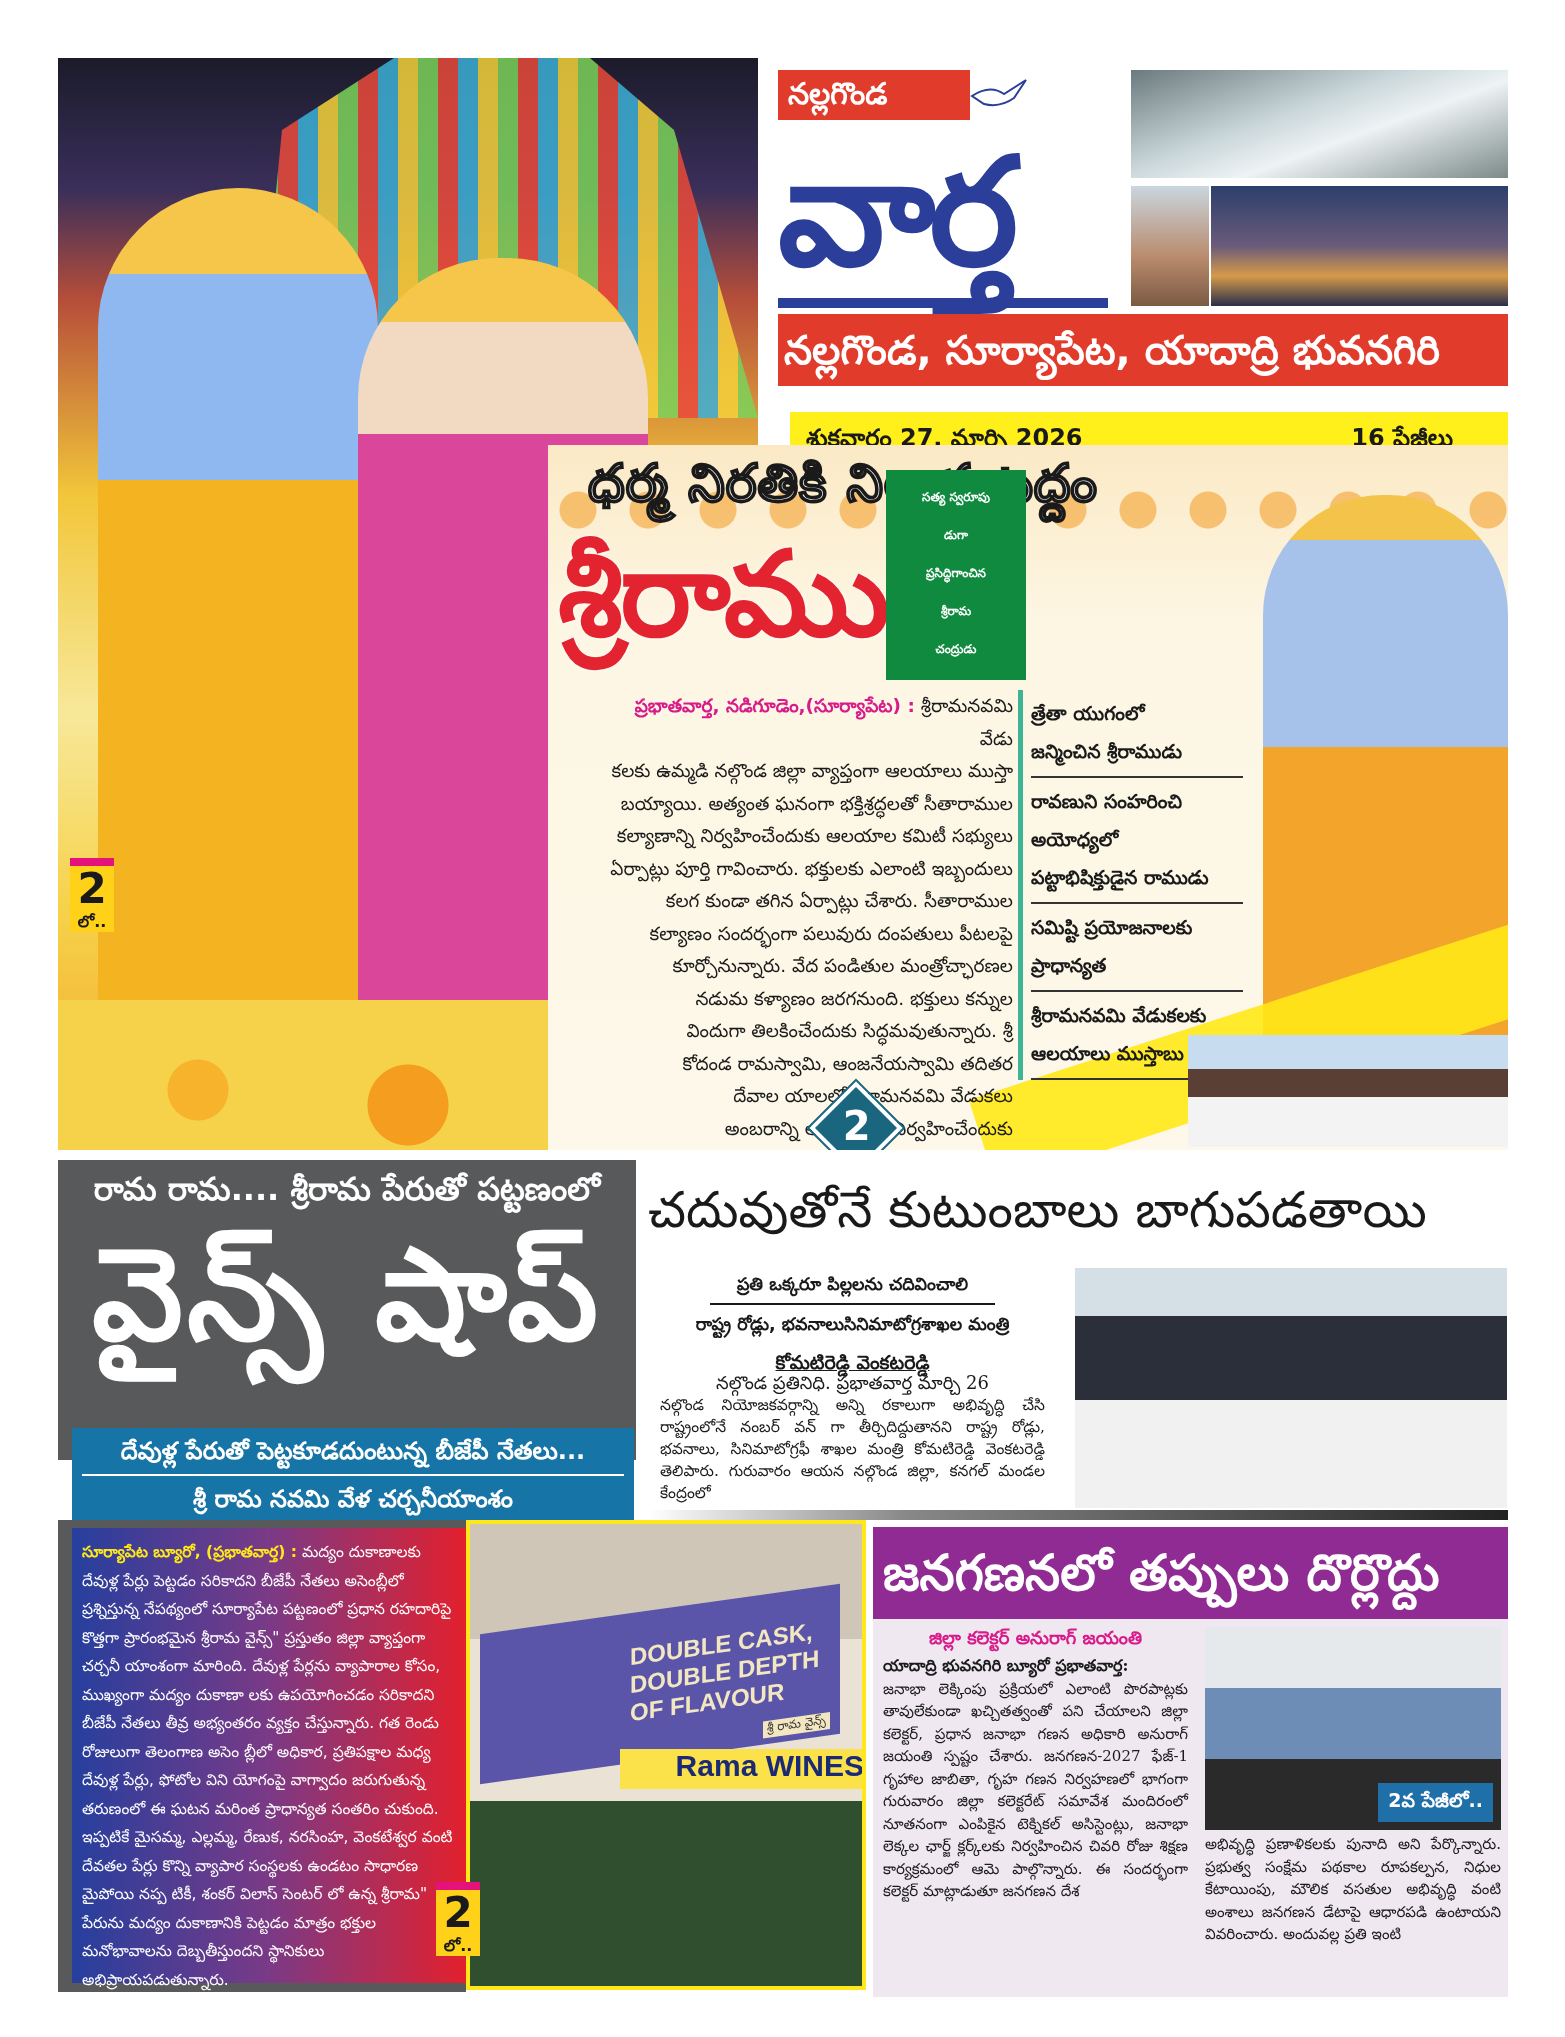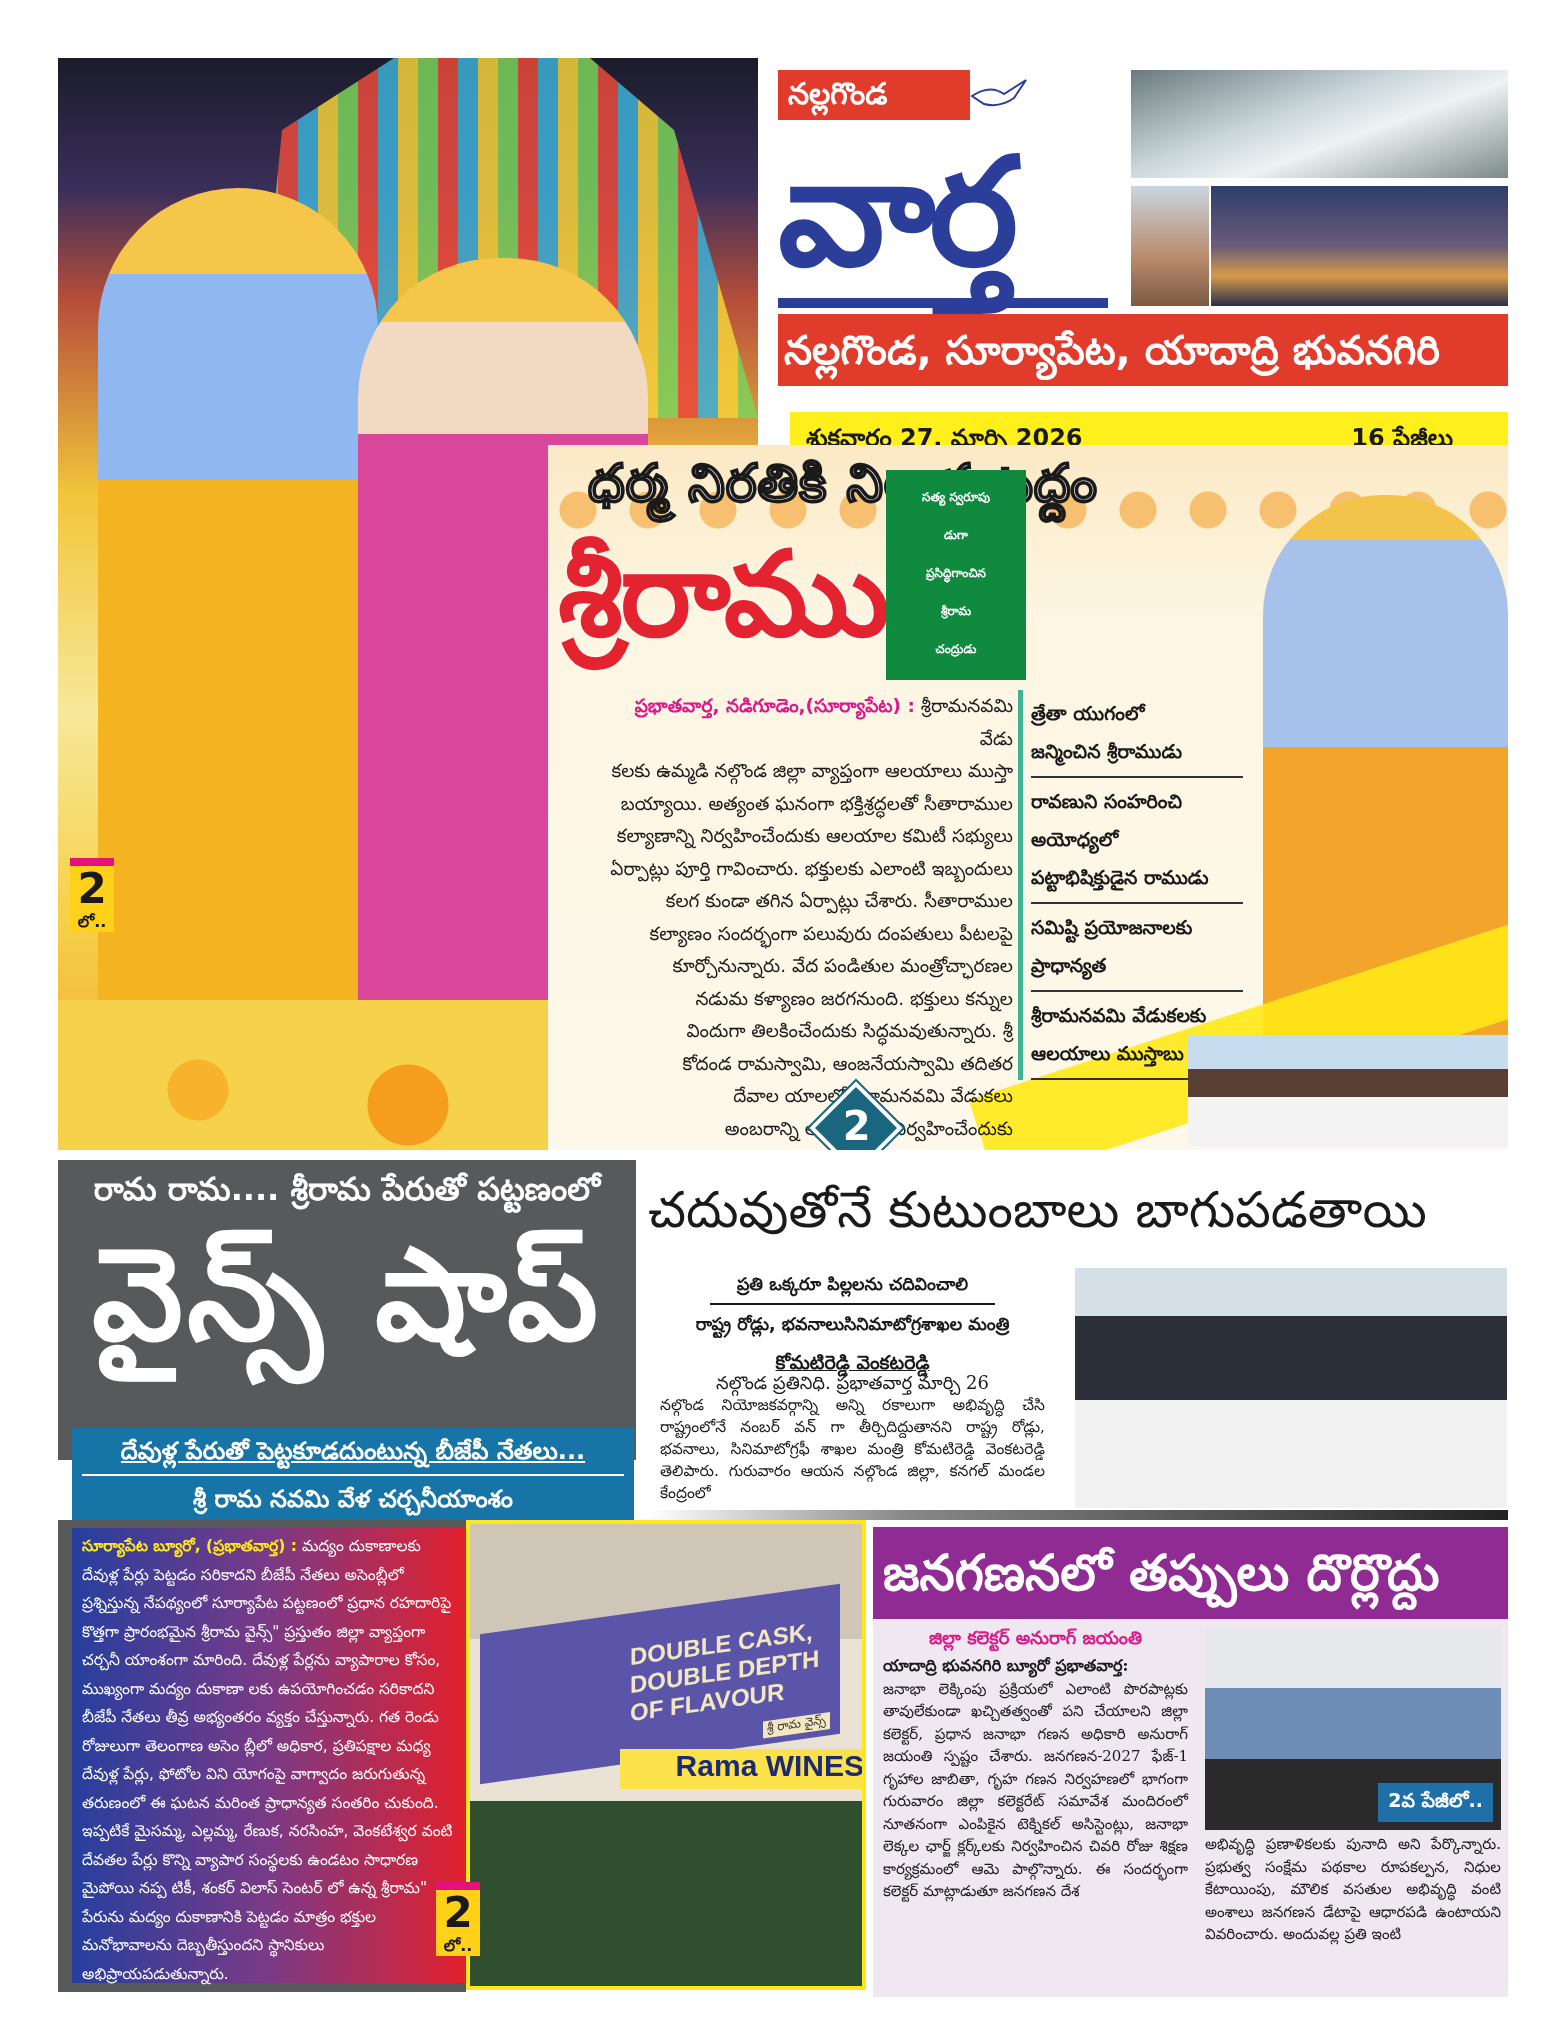--- a/index.html
+++ b/index.html
@@ -50,24 +50,24 @@
   
   .p2-tag { width:44px; background:#ffd219; border-top:8px solid #e4127a; text-align:center; font-weight:bold; color:#1a1a1a; }
   .p2-tag .num { font-size:42px; line-height:46px; }
   .p2-tag .lo { font-size:16px; line-height:20px; }
 
   
   #wine-head { left: 58px; top: 1160px; width: 578px; height: 300px; background:#58595b; }
   #wine-kicker { position:absolute; left:0; width:100%; top:10px; text-align:center; color:#fff; font-size:32px; font-weight:bold; }
   #wine-title { position:absolute; left:0; width:100%; top:60px; text-align:center; color:#fff; font-size:128px; font-weight:bold; letter-spacing:4px; line-height:150px; }
   #wine-sub { left: 72px; top: 1428px; width: 562px; height: 95px; background:#1774a6; color:#fff; text-align:center; }
-  #wine-sub .s1 { font-size:24px; font-weight:bold; line-height:46px; border-bottom:2px solid #fff; margin:0 10px;text-decoration:underline; }
+  #wine-sub .s1 { font-size:24px; font-weight:bold; line-height:46px; border-bottom:2px solid #fff; margin:0 10px; }
   #wine-sub .s2 { font-size:24px; font-weight:bold; line-height:46px; }
   #wine-body-wrap { left: 58px; top: 1520px; width: 408px; height: 472px; background:#58595b; }
-  #wine-body { position:absolute; left:14px; top:8px; width:394px; height:455px; background: linear-gradient(90deg, #263f9e 0%, #7a3a86 50%, #e3202d 100%); color:#fff; font-size:15.5px; line-height:28.5px; padding:4px 10px; }
+  #wine-body { position:absolute; left:14px; top:8px; width:394px; height:455px; background: linear-gradient(90deg, #263f9e 0%, #7a3a86 50%, #e3202d 100%); color:#fff; font-size:15.5px; line-height:28.5px; padding:10px 10px; }
   #wine-body .dateline { color:#ffe81a; font-weight:bold; }
   #wine-photo { left: 466px; top: 1520px; width: 400px; height: 470px; border:4px solid #ffe81a; background: linear-gradient(180deg, #cfc6b8 0 25%, #eae2d4 25% 60%, #2f4f2f 60% 100%); overflow:hidden; }
   #billboard { position:absolute; left:10px; top:85px; width:360px; height:150px; background:#5a55a8; transform: skewY(-8deg); }
   #billboard .txt { position:absolute; left:150px; top:30px; color:#f3e7c2; font-size:24px; font-weight:bold; line-height:28px; font-family:"Liberation Sans", sans-serif; }
   #billboard .small { position:absolute; right:10px; bottom:6px; color:#333; font-size:12px; background:#f3e7c2; padding:0 4px; }
   #wines-sign { position:absolute; left:150px; top:225px; width:250px; height:40px; background:#fbe14a; color:#1b2a74; font-size:30px; font-weight:bold; text-align:right; padding-right:6px; font-family:"Liberation Sans", sans-serif; }
   #wine-p2 { left: 436px; top: 1882px; }
 
   
   #edu-title { left: 648px; top: 1175px; width: 860px; font-size:50px; font-weight:normal; line-height:70px; white-space:nowrap; }

